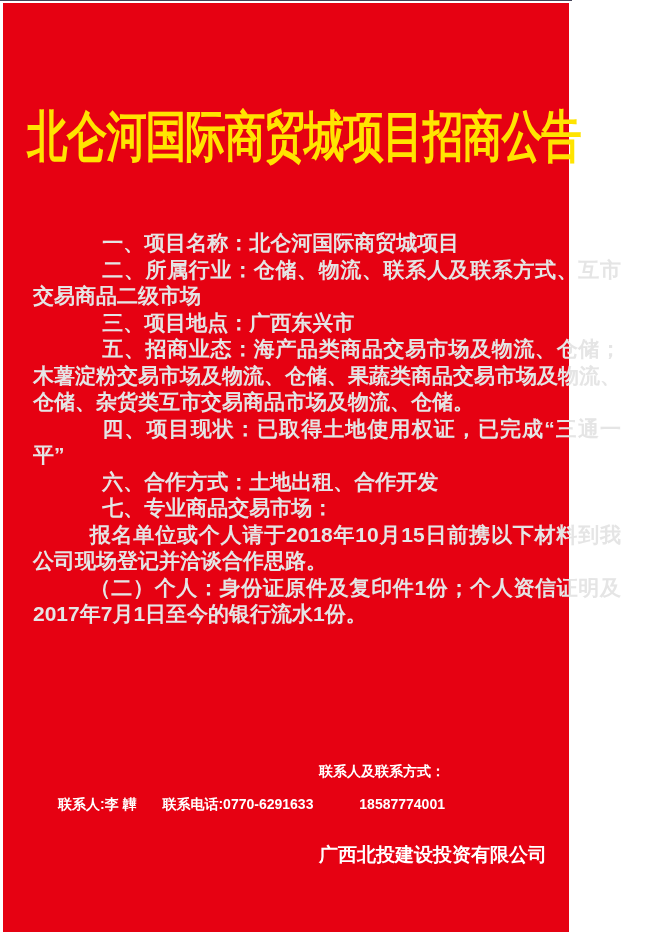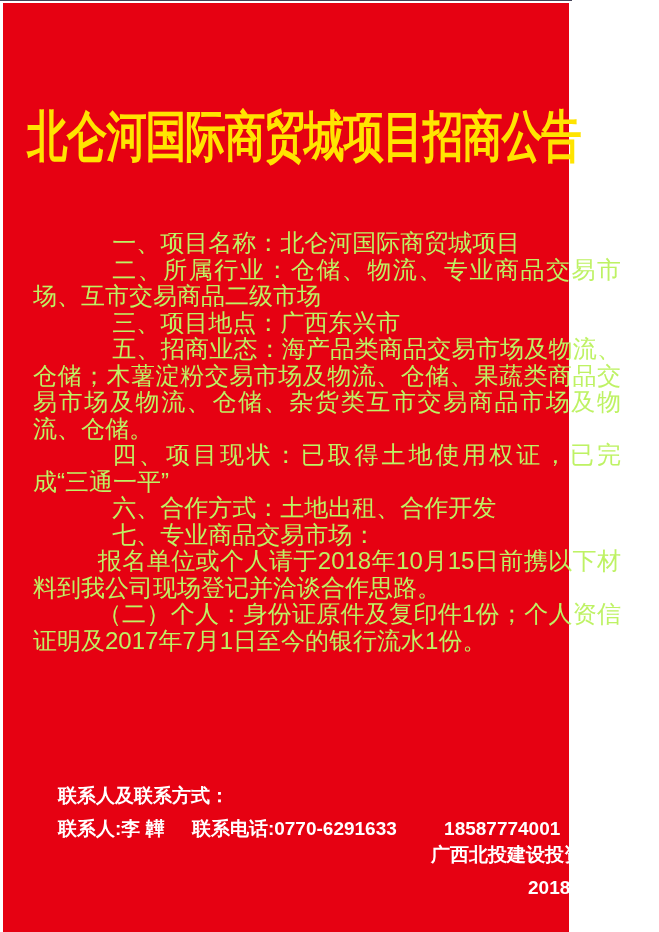--- a/index.html
+++ b/index.html
@@ -35,82 +35,82 @@
     letter-spacing: -1px;
     color: #ffe400;
     transform: scale(0.92, 1.24);
     transform-origin: center top;
     white-space: nowrap;
   }
   .body-block {
     position: absolute;
     top: 227px; left: 30px;
     width: 588px;
-    color: #bef264;
-    font-weight: normal;
-    font-size: 24px;
+    color: #e5e5e5;
+    font-weight: bold;
+    font-size: 21px;
     line-height: 26.5px;
     text-align: justify;
   }
   .para { margin: 0; text-indent: 3.3em; }
   .para.sub { text-indent: 2.7em; }
   .contact-block {
     position: absolute;
-    top: 776px; left: 55px;
+    top: 752px; left: 55px;
     color: #ffffff;
     font-weight: bold;
-    font-size: 19px;
+    font-size: 14px;
     line-height: 33px;
     white-space: nowrap;
+    text-align: right;
   }
   .contact-block p { margin: 0; }
   .contact-line .gap-sm { margin-right: 22px; }
   .contact-line .gap-lg { margin-right: 42px; }
   .signoff {
     position: absolute;
     top: 835px; left: 316px;
     width: 340px;
-    text-align: right;
+    text-align: left;
     color: #ffffff;
     font-weight: bold;
     font-size: 19px;
     line-height: 33px;
   }
   .signoff p { margin: 0; }
 </style>
 </head>
 <body>
 
 <div class="page">
   <div class="poster">
 
     <div class="title-wrap">
       <span class="title">北仑河国际商贸城项目招商公告</span>
     </div>
 
     <div class="body-block">
       <p class="para">一、项目名称：北仑河国际商贸城项目</p>
-      <p class="para">二、所属行业：仓储、物流、专业商品交易市场、互市交易商品二级市场</p>
+      <p class="para">二、所属行业：仓储、物流、联系人及联系方式、互市交易商品二级市场</p>
       <p class="para">三、项目地点：广西东兴市</p>
       <p class="para">五、招商业态：海产品类商品交易市场及物流、仓储；木薯淀粉交易市场及物流、仓储、果蔬类商品交易市场及物流、仓储、杂货类互市交易商品市场及物流、仓储。</p>
       <p class="para">四、项目现状：已取得土地使用权证，已完成“三通一平”</p>
       <p class="para">六、合作方式：土地出租、合作开发</p>
       <p class="para">七、专业商品交易市场：</p>
       <p class="para sub">报名单位或个人请于2018年10月15日前携以下材料到我公司现场登记并洽谈合作思路。</p>
       <p class="para sub">（二）个人：身份证原件及复印件1份；个人资信证明及2017年7月1日至今的银行流水1份。</p>
     </div>
 
     <div class="contact-block">
       <p>联系人及联系方式：</p>
       <p class="contact-line">
         <span class="gap-sm">联系人:李 韡</span>
         <span class="gap-lg">联系电话:0770-6291633</span>
         <span>18587774001</span>
       </p>
     </div>
 
     <div class="signoff">
       <p>广西北投建设投资有限公司</p>
-      <p>2018年9月28日</p>
     </div>
 
   </div>
 </div>
 
 </body></html>

